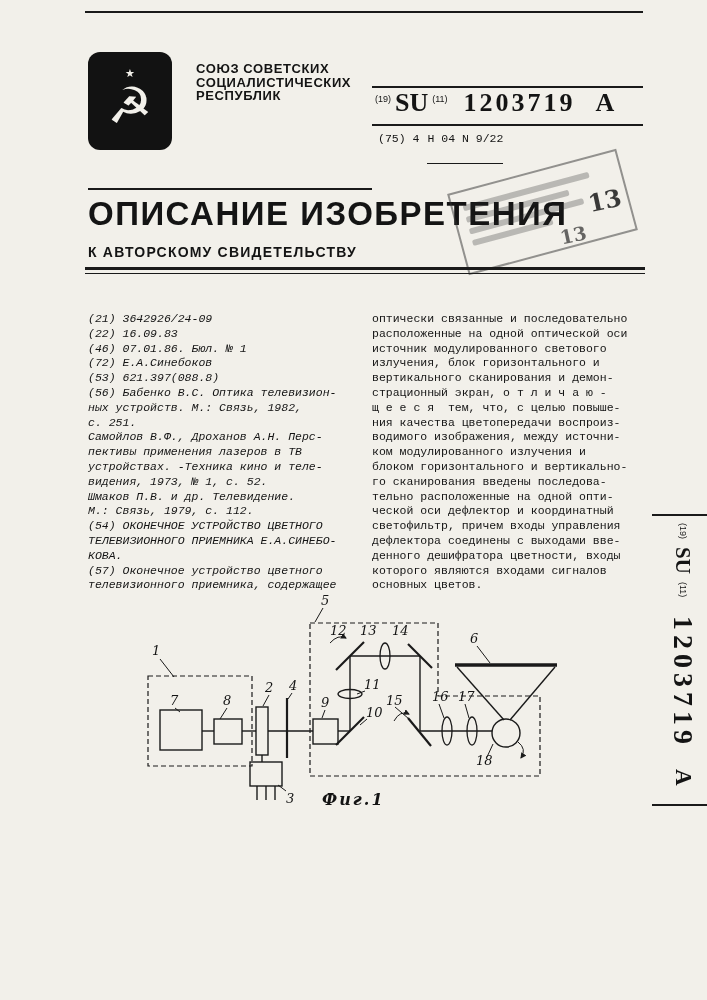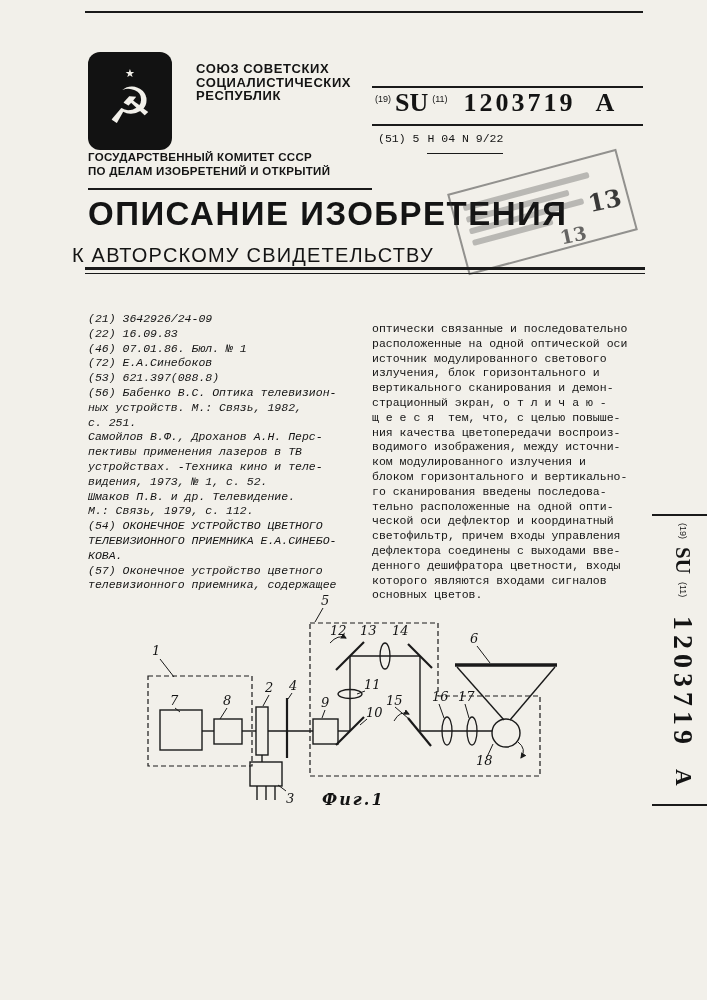--- a/index.html
+++ b/index.html
@@ -21,44 +21,44 @@
     left:196px;top:62px;font-size:13px;font-weight:bold;line-height:13.5px;
     letter-spacing:.6px;white-space:pre;
   }
   .su-row{left:375px;top:90px;width:268px;display:flex;align-items:flex-start;}
   .su-row .small{font-size:9px;margin-top:4px;}
   .su-row .big{font-family:"Liberation Serif",serif;font-weight:bold;font-size:26px;line-height:26px;}
   .su-row .num{margin-left:16px;letter-spacing:3px;}
   .su-row .kind{margin-left:20px;}
   .su-row .sp{width:4px;}
   .ipc-row{left:378px;top:132px;font-family:"Liberation Mono",monospace;font-size:11.5px;}
-  .ipc-row .ipc{border-bottom:1.5px solid #1a1a1a;padding-bottom:8px;margin-left:8px;}
+  .ipc-row .ipc{border-bottom:1.5px solid #1a1a1a;padding-bottom:18px;margin-left:8px;}
   .committee{left:88px;top:150px;font-size:11.5px;font-weight:bold;line-height:14px;letter-spacing:.3px;white-space:pre;}
   .page-title{left:88px;top:195px;font-size:33px;font-weight:bold;letter-spacing:1.5px;}
-  .page-subtitle{left:72px;top:244px;font-size:20px;font-weight:normal;letter-spacing:1.2px;}
+  .page-subtitle{left:88px;top:244px;font-size:14px;font-weight:bold;letter-spacing:1.2px;}
   
   .stamp{
     left:455px;top:170px;width:175px;height:84px;
     border:2px solid rgba(50,50,50,.5);transform:rotate(-15deg);
     padding:7px 10px;box-sizing:border-box;
   }
   .stamp .bar{height:6px;background:rgba(40,40,40,.28);margin:6px 0;border-radius:2px;}
   .stamp-num{
     font-family:"DejaVu Serif",serif;font-weight:bold;color:rgba(25,25,25,.85);
     transform:rotate(-12deg);
   }
   .stamp-num.a{left:588px;top:186px;font-size:24px;}
   .stamp-num.b{left:560px;top:224px;font-size:19px;color:rgba(25,25,25,.65);}
   
   .col{
     font-family:"Liberation Mono",monospace;font-size:11.5px;line-height:14.8px;
     white-space:pre;top:312px;width:274px;
   }
   .col.left{left:88px;font-style:italic;}
-  .col.right{left:372px;margin-top:10px;}
+  .col.right{left:372px;}
   
   .strip{
     left:652px;top:514px;width:55px;height:292px;
     border-top:2px solid #1a1a1a;border-bottom:2px solid #1a1a1a;
     box-sizing:border-box;
     writing-mode:vertical-rl;text-orientation:mixed;
     padding-right:8px;padding-top:4px;
   }
   .strip .tiny{font-size:9px;margin-top:3px;}
   .strip .su{font-family:"Liberation Serif",serif;font-weight:bold;font-size:21px;margin-top:4px;}
@@ -95,25 +95,23 @@
     <span class="sp"></span>
     <span class="big">SU</span>
     <span class="sp"></span>
     <span class="small">(11)</span>
     <span class="big num">1203719</span>
     <span class="big kind">A</span>
   </div>
   <div class="rule" style="left:372px;top:124px;width:271px;height:2px;"></div>
 
   <div class="abs ipc-row">
-    <span>(51) 5</span><span class="ipc">H 04 N 9/22</span>
-  </div>
-
-  <div class="abs committee">ГОСУДАРСТВЕННЫЙ КОМИТЕТ СССР
-ПО ДЕЛАМ ИЗОБРЕТЕНИЙ И ОТКРЫТИЙ</div>
+    <span>(75) 4</span><span class="ipc">H 04 N 9/22</span>
+  </div>
+
   <div class="rule" style="left:88px;top:188px;width:284px;height:1.5px;"></div>
 
   <div class="abs page-title">ОПИСАНИЕ ИЗОБРЕТЕНИЯ</div>
   <div class="abs page-subtitle">К АВТОРСКОМУ СВИДЕТЕЛЬСТВУ</div>
 
   <div class="abs stamp">
     <div class="bar" style="width:86%;"></div>
     <div class="bar" style="width:70%;"></div>
     <div class="bar" style="width:78%;"></div>
     <div class="bar" style="width:55%;"></div>

